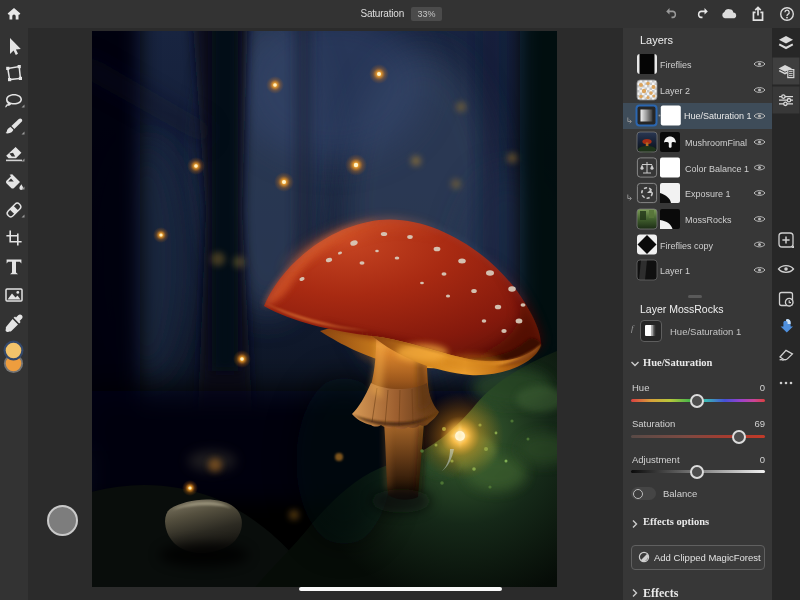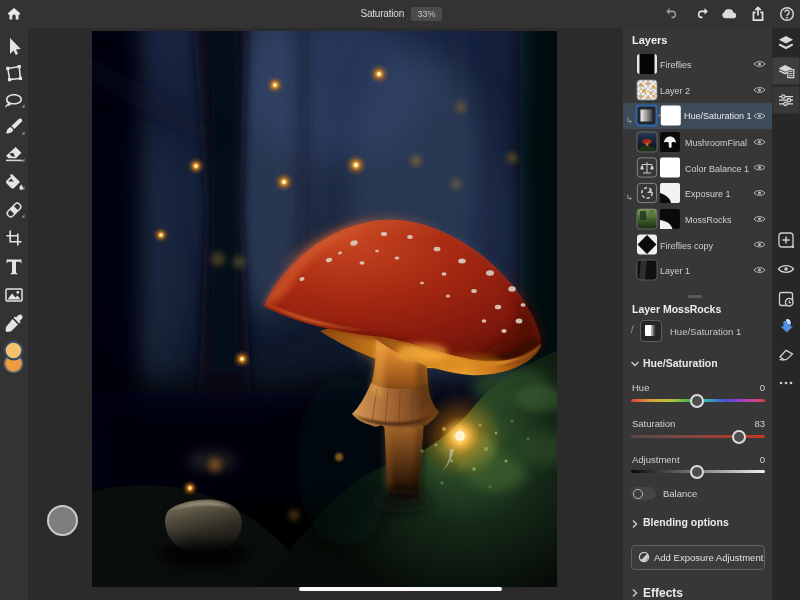--- a/index.html
+++ b/index.html
@@ -15,25 +15,25 @@
   
   #toolbar{left:0;top:28px;width:28px;height:572px;background:#333333;}
   
   #canvas{left:92px;top:31px;width:465px;height:556px;background:#0d1522;}
   #homeind{left:299px;top:587px;width:203px;height:4px;border-radius:2px;background:#fafafa;}
   #touch{left:47px;top:505px;width:27px;height:27px;border-radius:50%;
          background:#7d7d7d;border:2px solid #c9c9c9;}
   
   #panel{left:623px;top:28px;width:149px;height:572px;background:#373737;}
   #strip{left:772px;top:28px;width:28px;height:572px;background:#272727;}
-  .ptitle{color:#efefef;font-weight:bold;font-size:11px;}
+  .ptitle{color:#efefef;font-weight:normal;font-size:11px;margin-left:8px;}
   .rowsel{background:#3e4c59;}
   .lbl{color:#d2d2d2;font-size:9.5px;}
   .val{color:#d2d2d2;font-size:9.5px;text-align:right;}
-  .bold{font-weight:bold;color:#e9e9e9;}
+  .bold{font-weight:bold;color:#e9e9e9;font-family:Liberation Serif, serif;}
   .track{left:8px;width:134px;height:3px;border-radius:1.5px;}
   .knob{width:10px;height:10px;border-radius:50%;background:#4d4d4d;border:2px solid #dcdcdc;}
 </style>
 </head>
 <body>
 
 <div class="abs" id="topbar"></div>
 <div class="abs" id="title">Saturation</div>
 <div class="abs" id="zoombadge">33%</div>
 <svg class="abs" style="left:7px;top:7px" width="14" height="14" viewBox="0 0 14 14">
@@ -559,44 +559,44 @@
     <path d="M1.5 2 L5 5.5 L8.5 2" stroke="#cccccc" stroke-width="1.4" fill="none"></path>
   </svg>
 <div class="abs bold" style="left:643px;top:357px;font-size:10.5px">Hue/Saturation</div>
 
 <div class="abs lbl" style="left:632px;top:382px">Hue</div>
 <div class="abs val" style="left:725px;top:382px;width:40px">0</div>
 <div class="abs track" style="left:631px;top:399px;background:linear-gradient(90deg,#d94040,#d9a13a 15%,#b7c83b 29%,#46b549 44%,#3ab5b5 56%,#4550d6 70%,#9b41cc 82%,#cc4495 92%,#d94040 100%)"></div>
 <div class="abs knob" style="left:690px;top:393.5px"></div>
 
 <div class="abs lbl" style="left:632px;top:418px">Saturation</div>
-<div class="abs val" style="left:725px;top:418px;width:40px">83</div>
+<div class="abs val" style="left:725px;top:418px;width:40px">69</div>
 <div class="abs track" style="left:631px;top:435px;background:linear-gradient(90deg,#584a46,#7c4a42 40%,#a43c30 70%,#c23a28 100%)"></div>
 <div class="abs knob" style="left:732px;top:429.5px"></div>
 
 <div class="abs lbl" style="left:632px;top:454px">Adjustment</div>
 <div class="abs val" style="left:725px;top:454px;width:40px">0</div>
 <div class="abs track" style="left:631px;top:470px;background:linear-gradient(90deg,#0a0a0a,#7e7e7e 50%,#f2f2f2)"></div>
 <div class="abs knob" style="left:690px;top:464.5px"></div>
 
 <div class="abs" style="left:631px;top:487px;width:25px;height:13px;border-radius:7px;background:#454545"></div>
 <div class="abs" style="left:632.5px;top:488.5px;width:8px;height:8px;border-radius:50%;background:#3c3c3c;border:1.5px solid #bdbdbd"></div>
 <div class="abs lbl" style="left:663px;top:488px">Balance</div>
 
 <svg class="abs" style="left:631px;top:519px" width="8" height="10" viewBox="0 0 8 10">
     <path d="M2 1.5 L5.5 5 L2 8.5" stroke="#cccccc" stroke-width="1.4" fill="none"></path>
   </svg>
-<div class="abs bold" style="left:643px;top:516px;font-size:10.5px">Blending options</div>
+<div class="abs bold" style="left:643px;top:516px;font-size:10.5px">Effects options</div>
 
 <div class="abs" style="left:631px;top:545px;width:132px;height:23px;border:1px solid #606060;border-radius:4px;background:#3b3b3b"></div>
 <svg class="abs" style="left:638px;top:551px" width="12" height="12" viewBox="0 0 12 12">
  <circle cx="6" cy="6" r="4.6" fill="none" stroke="#cfcfcf" stroke-width="1.2"></circle>
  <path d="M2.8 9.2 A4.6 4.6 0 0 0 9.2 2.8 Z" fill="#cfcfcf"></path>
 </svg>
-<div class="abs" style="left:654px;top:552px;color:#e2e2e2;font-size:9.5px">Add Exposure Adjustment</div>
+<div class="abs" style="left:654px;top:552px;color:#e2e2e2;font-size:9.5px">Add Clipped MagicForest</div>
 
 <svg class="abs" style="left:631px;top:588px" width="8" height="10" viewBox="0 0 8 10">
     <path d="M2 1.5 L5.5 5 L2 8.5" stroke="#cccccc" stroke-width="1.4" fill="none"></path>
   </svg>
 <div class="abs bold" style="left:643px;top:586px;font-size:12px">Effects</div>
 
 <svg class="abs" style="left:772px;top:28px" width="28" height="572" viewBox="0 0 28 572">
  <g fill="none" stroke="#dadada" stroke-width="1.3">
   <path d="M14 8 L21 11.8 L14 15.6 L7 11.8 Z" fill="#dadada" stroke="none"></path>
   <path d="M7.2 16.4 L14 20 L20.8 16.4" stroke-width="2"></path>

